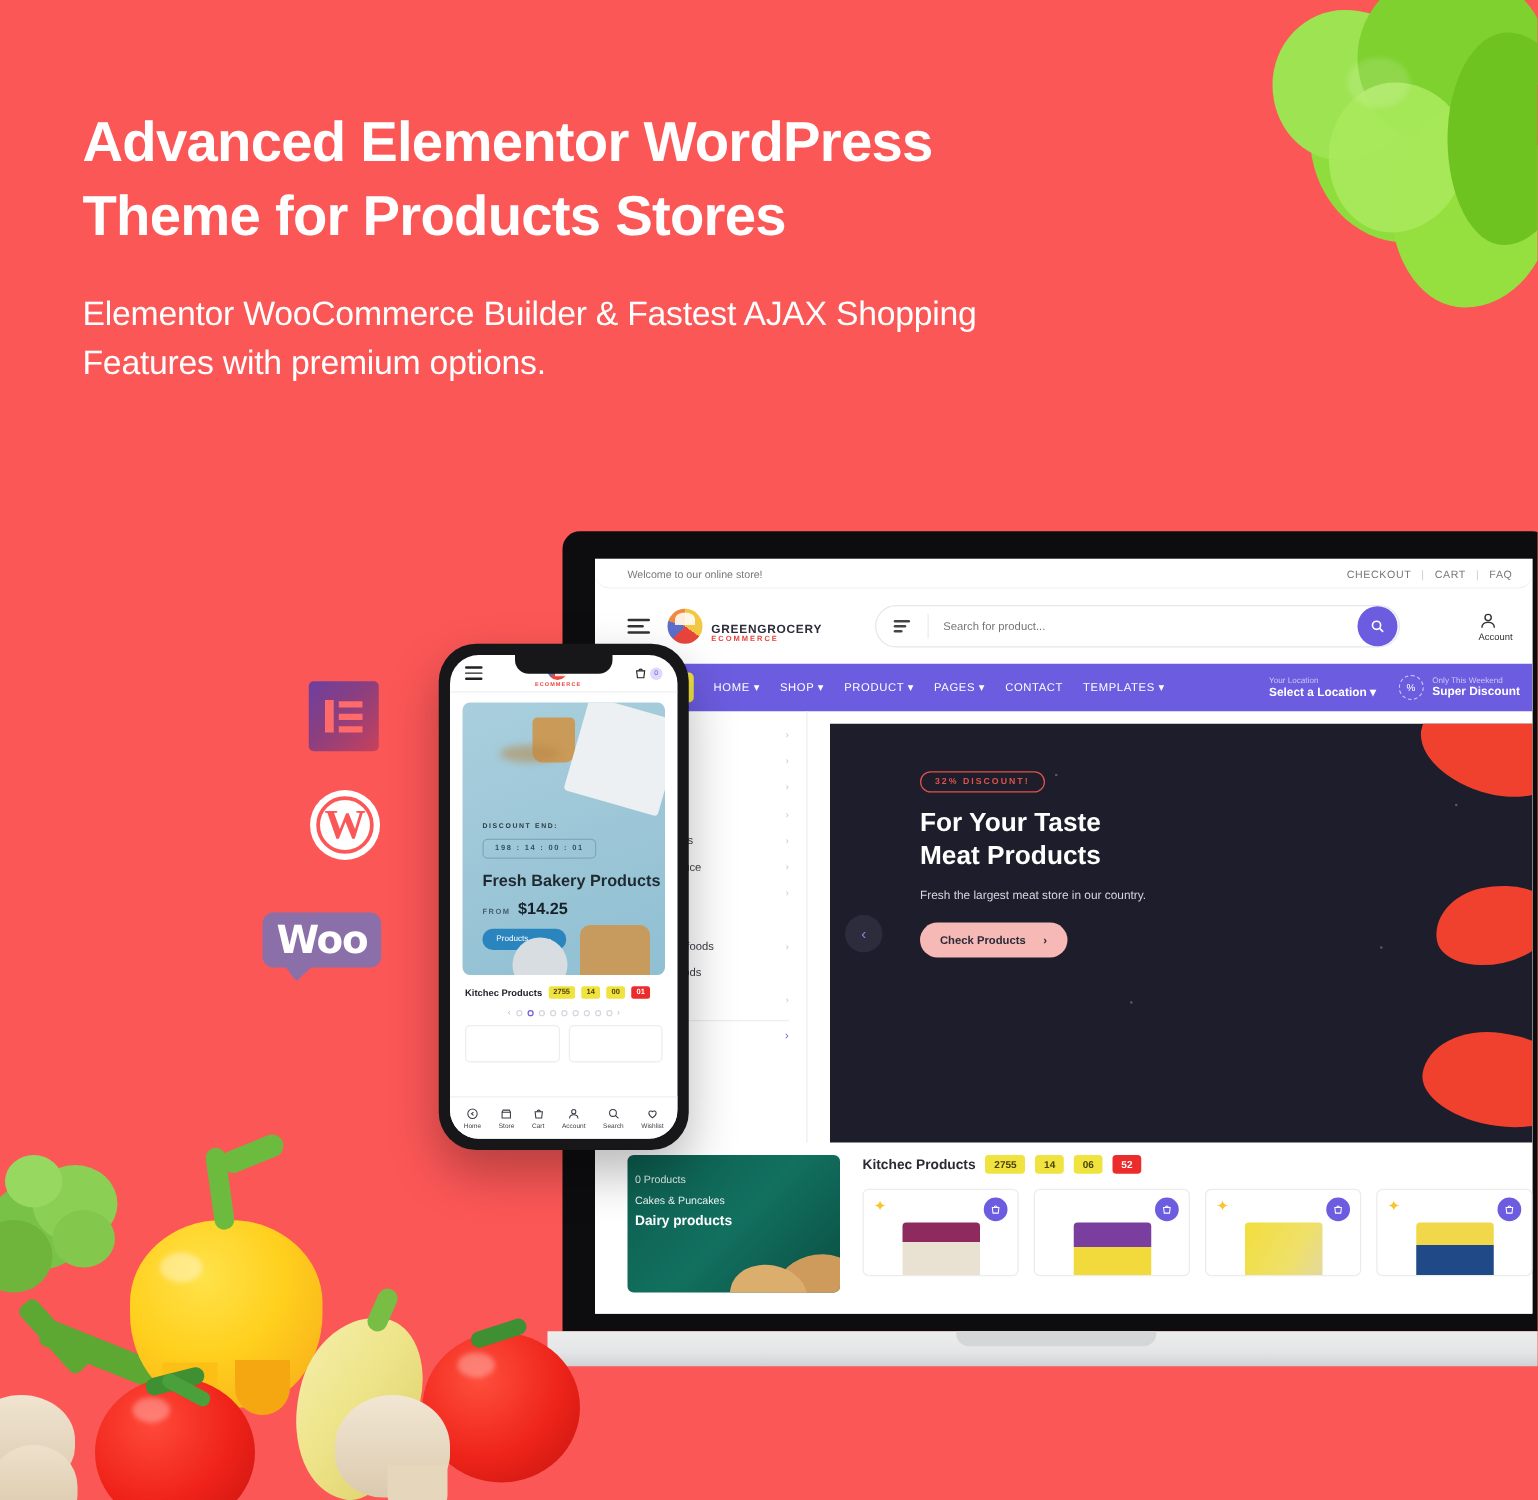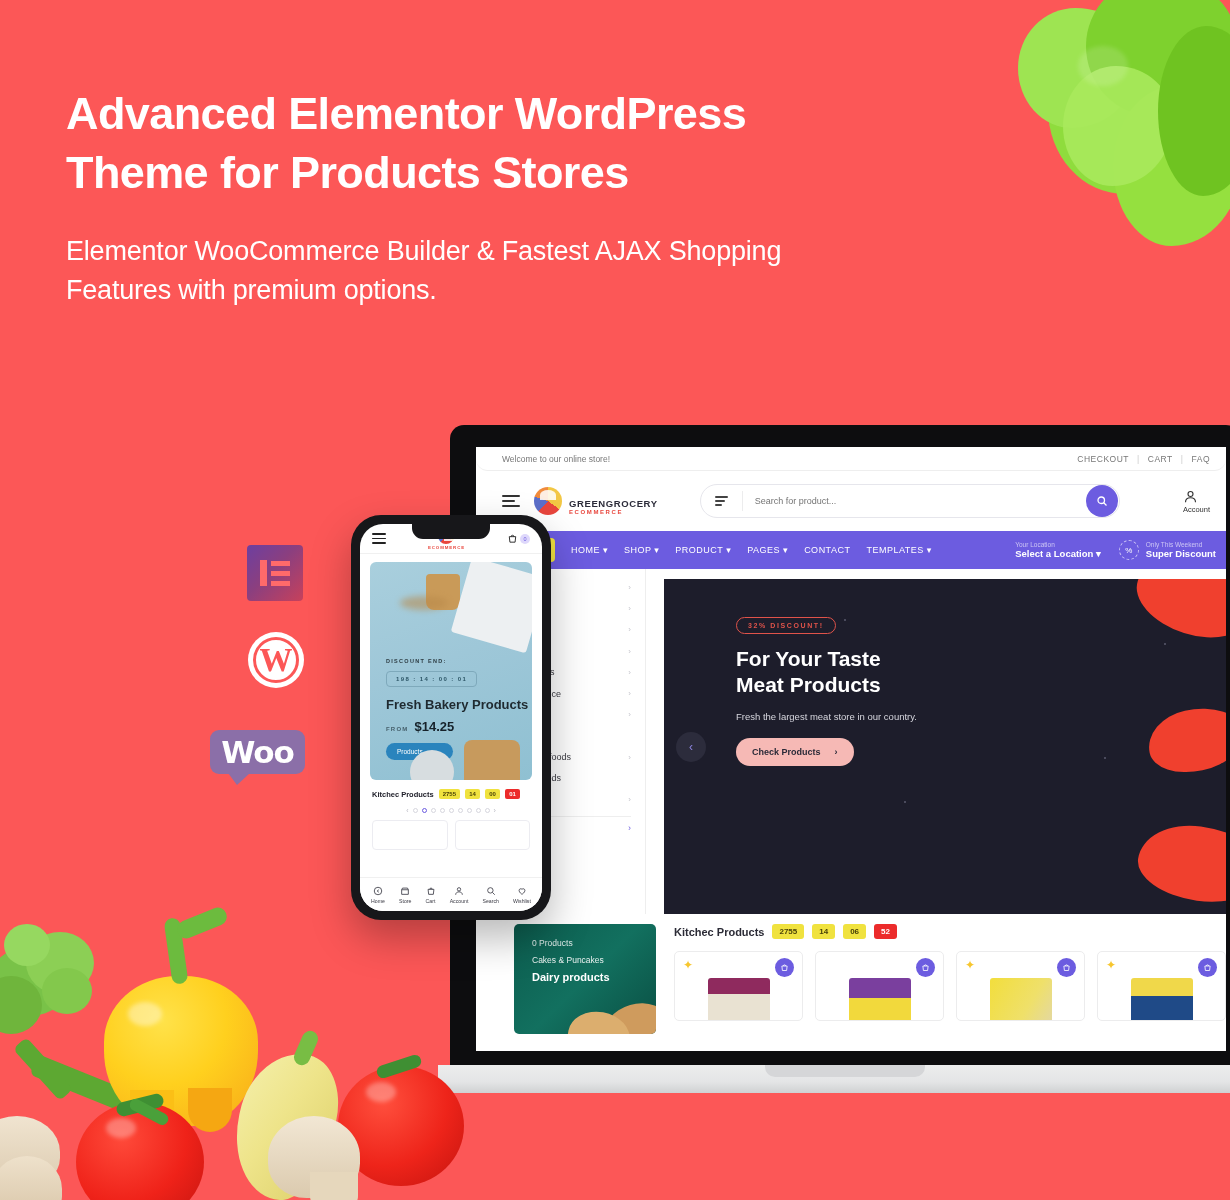--- a/index.html
+++ b/index.html
@@ -188,23 +188,23 @@
     width: 30px; height: 30px; border-radius: 50%; background: #2c2c3c; color: #8d84e0;
     display: flex; align-items: center; justify-content: center; font-size: 12px; z-index: 4;
   }
   .steak {
     position: absolute; background: #f0402e; border-radius: 45% 55% 50% 50% / 55% 50% 50% 45%;
   }
   .star-dot { position: absolute; background: #5a5a6e; border-radius: 50%; }
 
   .lower-row { display: flex; padding: 10px 0 0 26px; gap: 14px; }
   .promo-card {
-    width: 142px; height: 110px; border-radius: 5px; overflow: hidden; position: relative;
+    width: 170px; height: 110px; border-radius: 5px; overflow: hidden; position: relative;
     background: linear-gradient(135deg, #0c5c4e 0%, #12705f 50%, #0a4f43 100%);
-    padding: 14px 0 0 18px; color: #fff; margin-left: 12px;
+    padding: 14px 0 0 6px; color: #fff;
   }
   .promo-l1 { font-size: 8.5px; opacity: .85; }
   .promo-l2 { font-size: 8.5px; opacity: .9; margin-top: 7px; }
   .promo-l3 { font-size: 11px; font-weight: 700; margin-top: 6px; }
   .bread {
     position: absolute; background: #cf9b5d; border-radius: 50% 50% 45% 45%;
   }
 
   .prod-area { flex: 1; padding-left: 4px; }
   .prod-head { display: flex; align-items: center; gap: 8px; }

